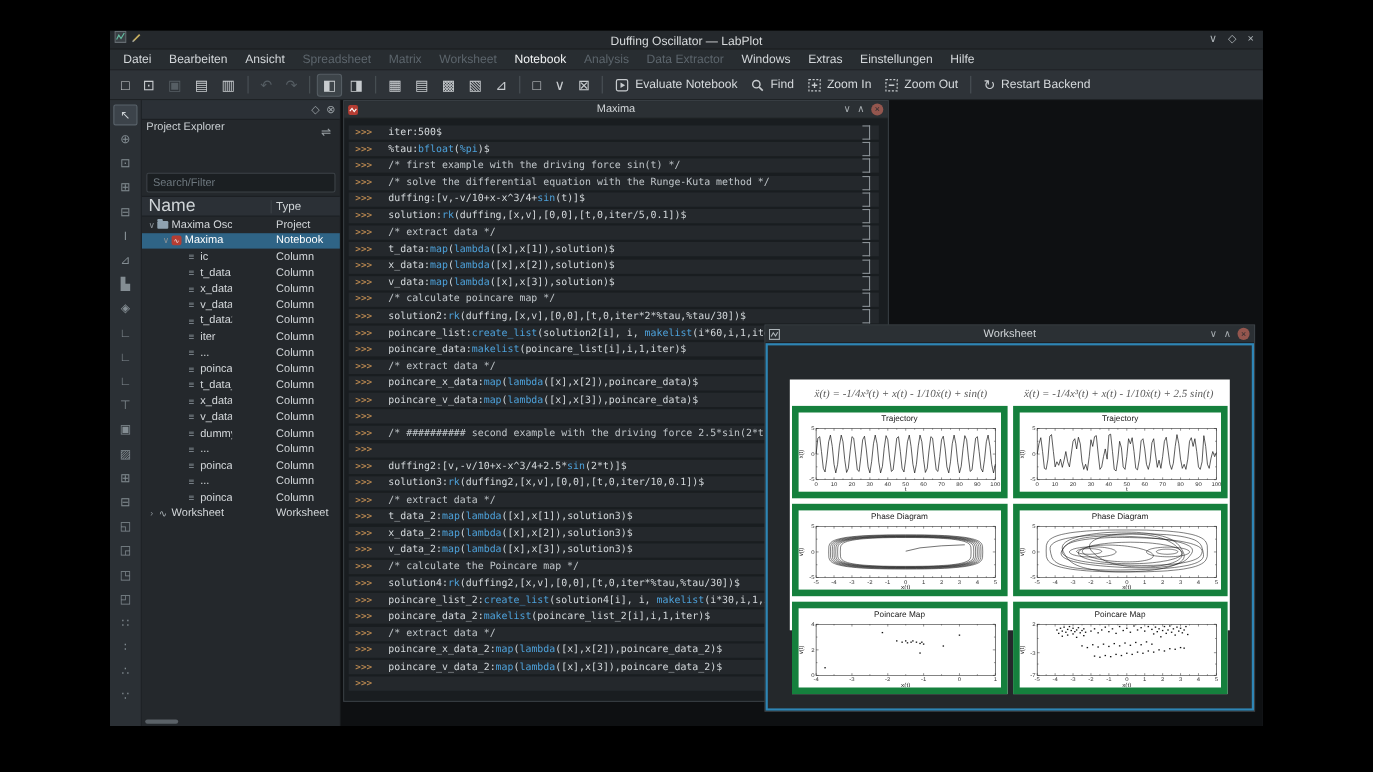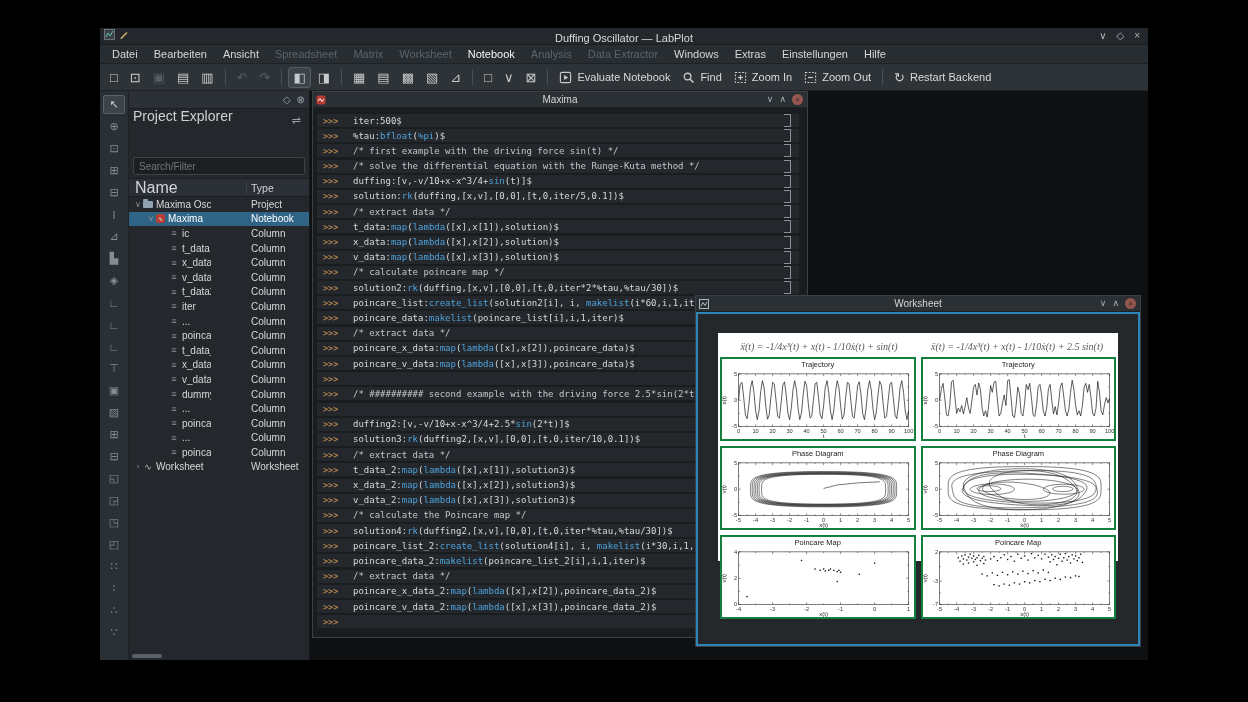--- a/index.html
+++ b/index.html
@@ -26,21 +26,21 @@
   .tb-sep{width:1px;height:16px;background:#4a5156;margin:0 5px;}
   .tb-label{white-space:nowrap;color:#d6dadd;}
   
   .main{flex:1 1 auto;display:flex;min-height:0;}
   .left-strip{width:28px;background:#2b3035;border-right:1px solid #1e2225;display:flex;flex-direction:column;align-items:center;padding-top:4px;gap:3px;overflow:hidden;}
   .ls-icon{width:20px;height:17px;display:flex;align-items:center;justify-content:center;color:#848d93;font-size:11px;border:1px solid transparent;border-radius:2px;}
   .ls-icon.selected{background:#3c434a;border-color:#59626a;color:#cfd4d7;}
   
   .explorer{width:180px;background:#24282c;border-right:1px solid #16191b;display:flex;flex-direction:column;position:relative;}
   .exp-head{height:17px;display:flex;align-items:center;background:#2b3036;border-bottom:1px solid #1b1f22;padding:0 4px;}
-  .exp-title{font-size:14px;color:#ccd1d4;flex:1;margin-top:32px;}
+  .exp-title{font-size:10px;color:#ccd1d4;flex:1;margin-top:32px;}
   .exp-head span.hicon{color:#9aa1a6;font-size:10px;margin-left:6px;}
   .search-wrap{margin:3px 4px;position:relative;}
   .search-wrap input{width:100%;box-sizing:border-box;height:18px;background:#1b1f22;border:1px solid #3c4247;border-radius:2px;color:#cfd4d7;font-size:10px;padding:0 18px 0 5px;outline:none;margin-top:45px;}
   .search-wrap input::placeholder{color:#6d777e;}
   .search-filter-ic{position:absolute;right:4px;top:2px;color:#9aa1a6;font-size:11px;}
   .tree-cols{display:flex;height:17px;background:#2b3036;border-top:1px solid #1b1f22;border-bottom:1px solid #1b1f22;align-items:center;}
   .tree-cols .c1{flex:1;font-size:16px;color:#d0d5d8;padding-left:6px;}
   .tree-cols .c2{width:58px;font-size:10.5px;color:#d0d5d8;border-left:1px solid #3c4247;padding-left:4px;}
   .tree{flex:1;overflow:hidden;}
   .tree-row{display:flex;align-items:center;height:14.6px;font-size:10px;color:#d4d8db;}
@@ -68,25 +68,25 @@
   .nb-content{flex:1;background:#191d20;padding:6px 8px 0 4px;overflow:hidden;position:relative;}
   .code-row{position:relative;display:flex;align-items:center;height:13px;margin-bottom:2.2px;background:#24282c;font-family:"DejaVu Sans Mono",monospace;font-size:9px;padding-right:26px;}
   .code-row .prompt{width:30px;flex:0 0 auto;color:#b5854f;font-weight:bold;font-size:8.5px;padding-left:6px;}
   .code-row .seg-p{color:#d4d9dc;white-space:pre;}
   .code-row .seg-k{color:#4da1da;white-space:pre;}
   .code-row .seg-c{color:#c0c6ca;white-space:pre;}
   .cell-bracket{position:absolute;right:8px;top:0;bottom:0;width:6px;border-top:1px solid #8a9196;border-right:1px solid #8a9196;border-bottom:1px solid #8a9196;}
   
   .worksheet-win{left:385px;top:204px;width:444px;height:350px;z-index:2;}
   .ws-content{flex:1;border:2px solid #2e85b5;background:#24282b;position:relative;overflow:hidden;}
-  .ws-page{position:absolute;left:20px;top:19px;width:400px;height:228px;background:#fff;padding:2px;box-sizing:border-box;}
+  .ws-page{position:absolute;left:20px;top:31px;width:400px;height:228px;background:#fff;padding:2px;box-sizing:border-box;}
   .formula-row{display:grid;grid-template-columns:1fr 1fr;height:22px;align-items:center;}
   .formula{font-family:"Liberation Serif",serif;font-style:italic;font-size:10px;color:#5a5a5a;text-align:center;white-space:nowrap;}
   .plots-grid{display:grid;grid-template-columns:1fr 1fr;grid-auto-rows:84px;gap:5px;}
-  .plot-panel{border:2px solid #15803d;background:#fff;display:flex;flex-direction:column;overflow:hidden;}
+  .plot-panel{border:6px solid #15803d;background:#fff;display:flex;flex-direction:column;overflow:hidden;}
   .plot-title{height:11px;text-align:center;font-size:7.5px;color:#1c1c1c;padding-top:1px;flex:0 0 auto;}
   .plot-panel svg{display:block;flex:1;}
   
   .statusbar{height:16px;background:#1f2327;border-top:1px solid #121416;display:flex;align-items:center;justify-content:flex-end;padding-right:6px;flex:0 0 auto;}
   .statusbar span{font-size:10.5px;color:#c3c8cb;}
 </style>
 </head>
 <body>
 
 <div class="stage">

